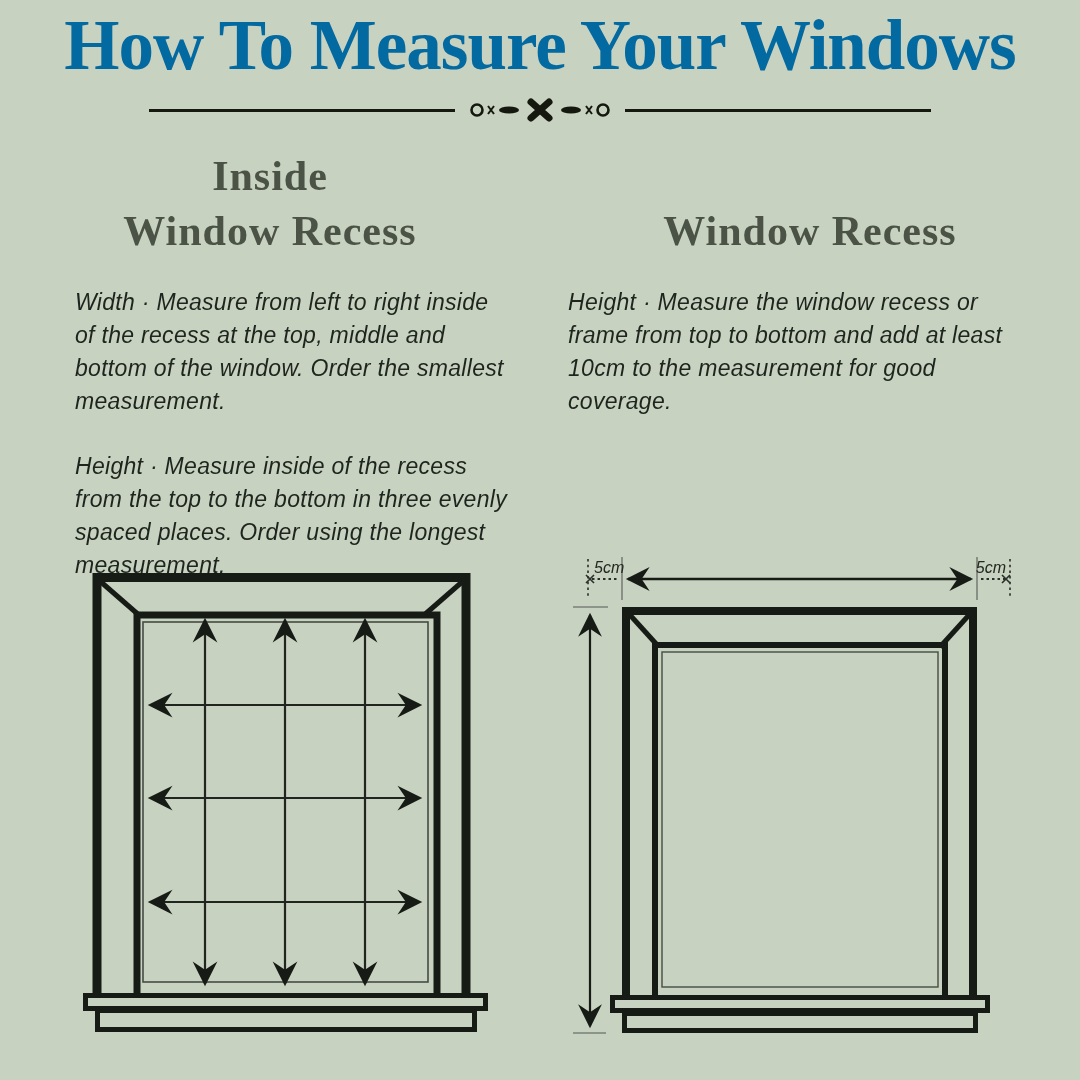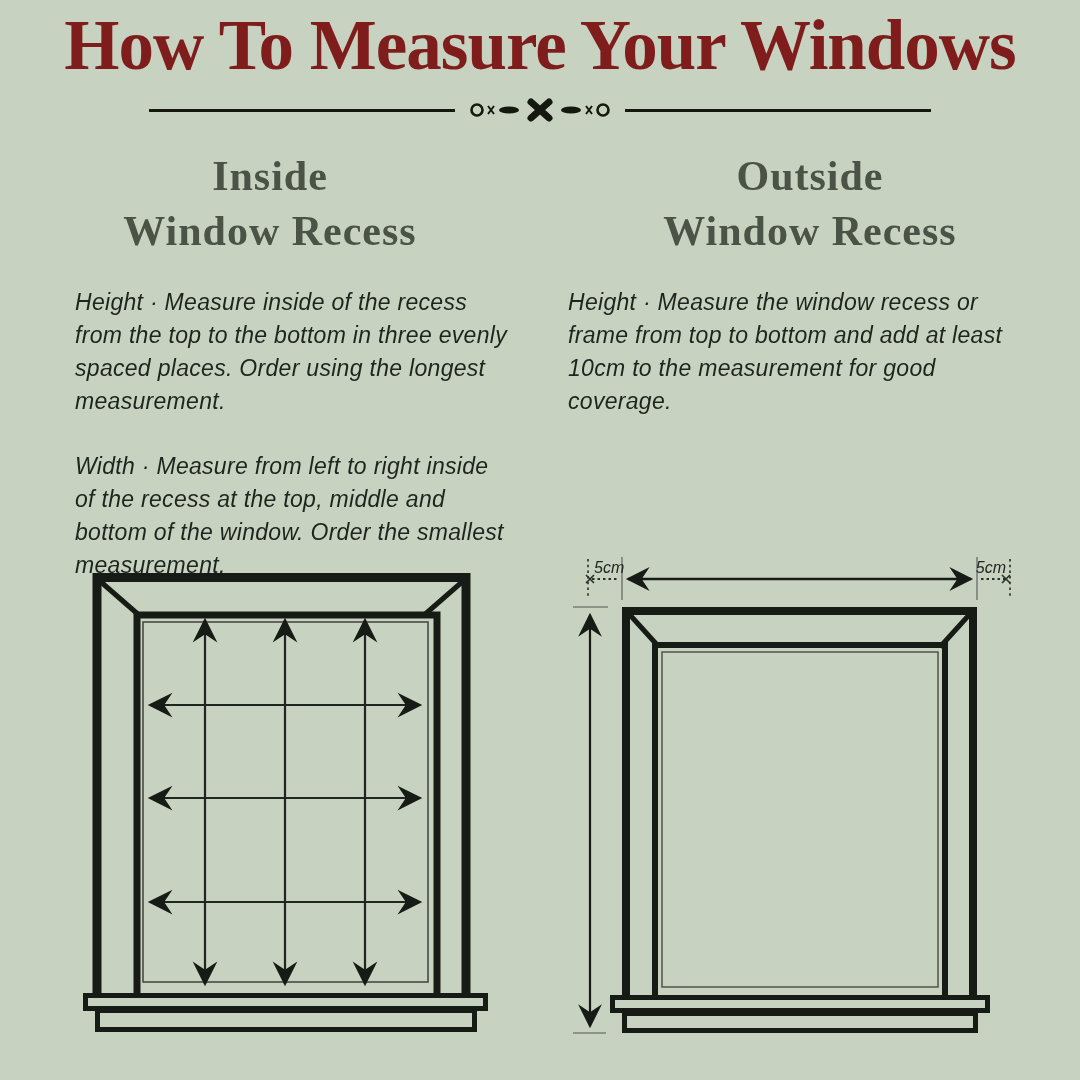--- a/index.html
+++ b/index.html
@@ -13,21 +13,21 @@
   }
   .page-title{
     margin:0;
     padding-top:10px;
     text-align:center;
     font-family:"Liberation Serif", serif;
     font-weight:bold;
     font-size:71px;
     letter-spacing:-1px;
     line-height:1.0;
-    color:#7f1d1d;
+    color:#0369a1;
     white-space:nowrap;
   }
   .divider{
     width:782px;
     margin:14px auto 0 auto;
     display:flex;
     align-items:center;
     height:30px;
   }
   .divider .line{
@@ -93,26 +93,26 @@
       <circle cx="148" cy="15" r="5.5" stroke-width="2.6"></circle>
     </g>
   </svg>
   <span class="line"></span>
 </div>
 
 <div class="columns">
   <div class="col-inside">
     <h2 class="col-heading"><span>Inside</span><br><span>Window Recess</span></h2>
     <div class="col-body">
+      <p class="measure-text">Width · Measure from left to right inside of the recess at the top, middle and bottom of the window. Order the smallest measurement.</p>
       <p class="measure-text">Height · Measure inside of the recess from the top to the bottom in three evenly spaced places. Order using the longest measurement.</p>
-      <p class="measure-text">Width · Measure from left to right inside of the recess at the top, middle and bottom of the window. Order the smallest measurement.</p>
     </div>
   </div>
   <div class="col-outside">
-    <h2 class="col-heading"><span>Outside</span><br><span>Window Recess</span></h2>
+    <h2 class="col-heading"><br><span>Window Recess</span></h2>
     <div class="col-body">
       <p class="measure-text">Height · Measure the window recess or frame from top to bottom and add at least 10cm to the measurement for good coverage.</p>
     </div>
   </div>
 </div>
 
 <svg id="diagram-inside" class="diagram" width="462" height="510" viewBox="0 0 462 510" aria-hidden="true">
   <defs>
     <marker id="ah1" viewBox="0 0 12 12" refX="10.5" refY="6" markerWidth="27" markerHeight="27" markerUnits="userSpaceOnUse" orient="auto-start-reverse">
       <path d="M0.5,0.5 L11.5,6 L0.5,11.5 L4.2,6 Z" fill="#161b15"></path>

